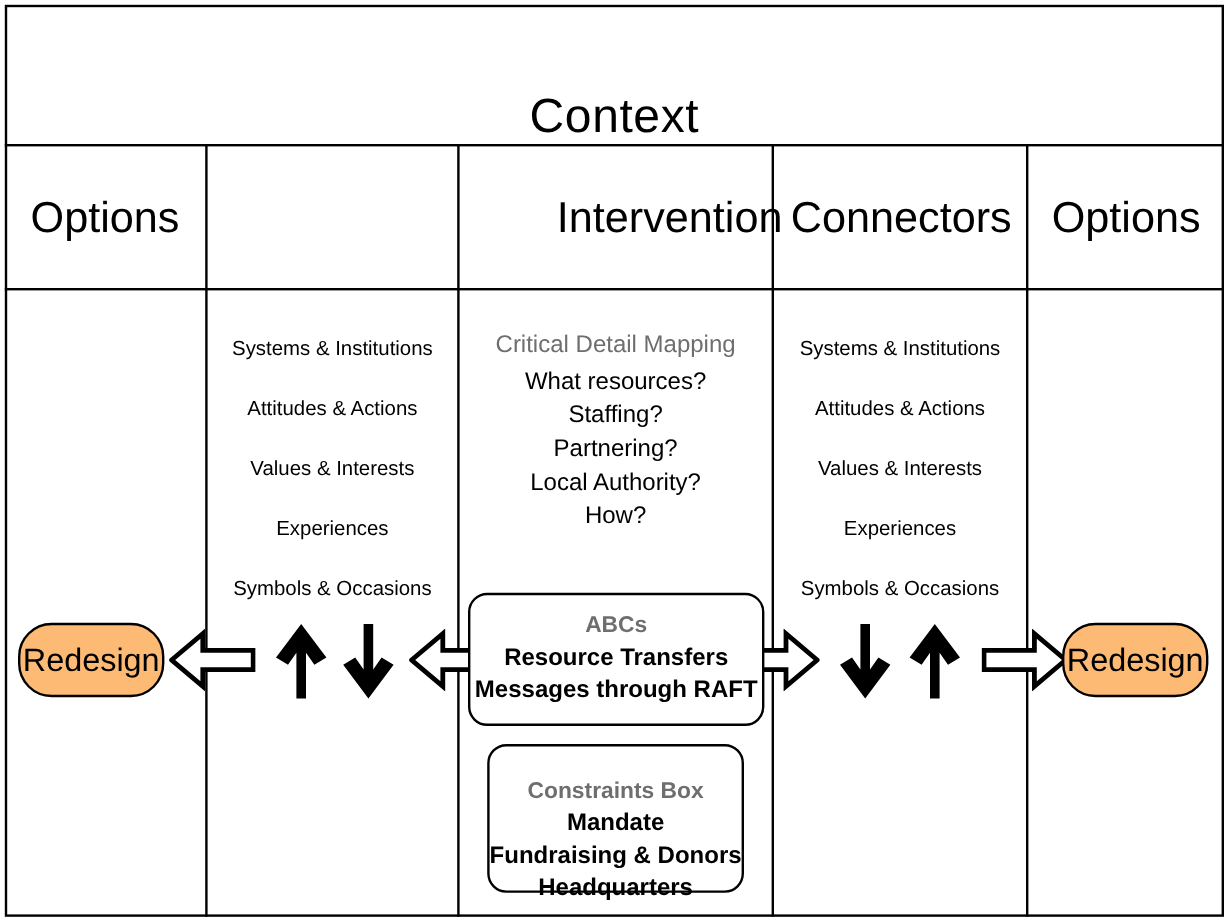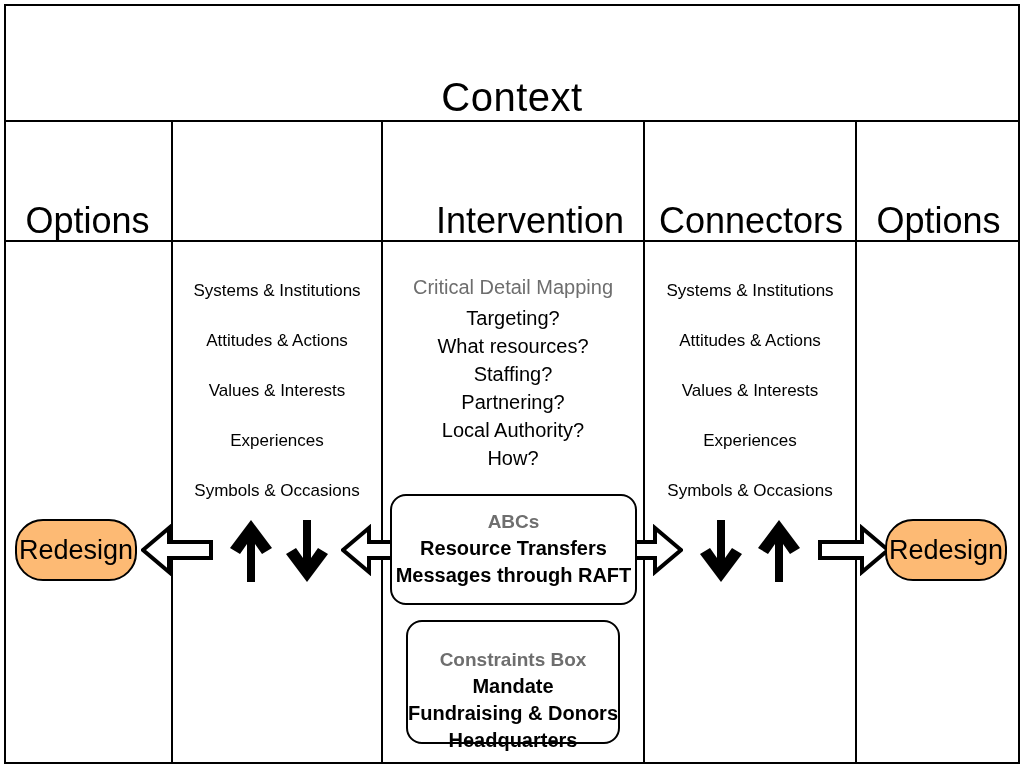--- a/index.html
+++ b/index.html
@@ -72,37 +72,36 @@
     color: #000;
   }
 
   
   .head-row {
     position: absolute;
     top: 122px;
     left: 4px;
     width: 1016px;
     height: 118px;
-    margin-top: 40px;
   }
   .col-head {
     position: absolute;
     top: 0;
     height: 118px;
     display: flex;
     align-items: center;
     justify-content: center;
     font-size: 36px;
     font-weight: 400;
     color: #000;
     text-align: center;
   }
   .col-head.h0 { left: 0px;   width: 167px; }
   .col-head.h1 { left: 169px; width: 210px; }
-  .col-head.h2 { left: 395px; width: 262px; }
+  .col-head.h2 { left: 379px; width: 262px; padding-left: 44px; }
   .col-head.h3 { left: 641px; width: 212px; }
   .col-head.h4 { left: 853px; width: 163px; }
 
   
   .body-col {
     position: absolute;
     top: 242px;
     height: 476px;
   }
   .body-col.c0 { left: 4px;   width: 167px; }
@@ -271,21 +270,20 @@
       <div class="factor-item">Attitudes &amp; Actions</div>
       <div class="factor-item">Values &amp; Interests</div>
       <div class="factor-item">Experiences</div>
       <div class="factor-item">Symbols &amp; Occasions</div>
     </div>
   </div>
 
   <div class="body-col c2">
     <div class="q-stack">
       <div class="q-head">Critical Detail Mapping</div>
-      <div class="q-item">Targeting?</div>
       <div class="q-item">What resources?</div>
       <div class="q-item">Staffing?</div>
       <div class="q-item">Partnering?</div>
       <div class="q-item">Local Authority?</div>
       <div class="q-item">How?</div>
     </div>
   </div>
 
   <div class="body-col c3">
     <div class="factor-list">

